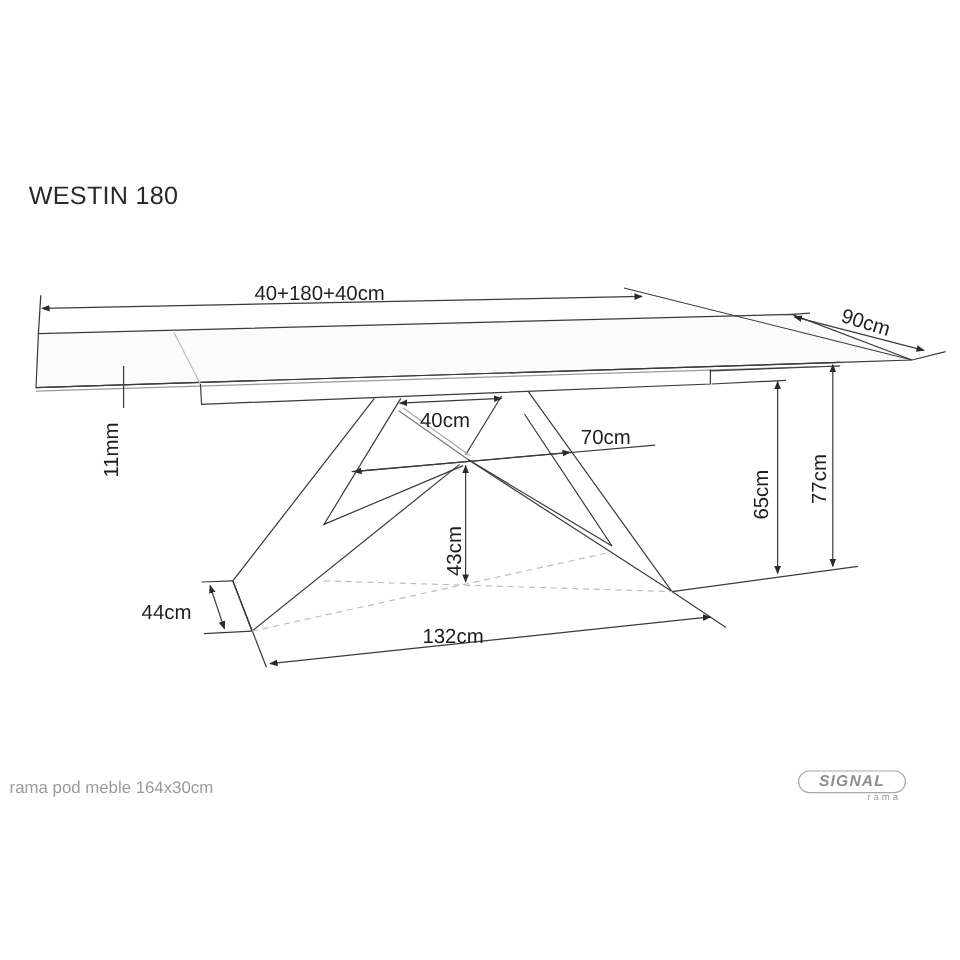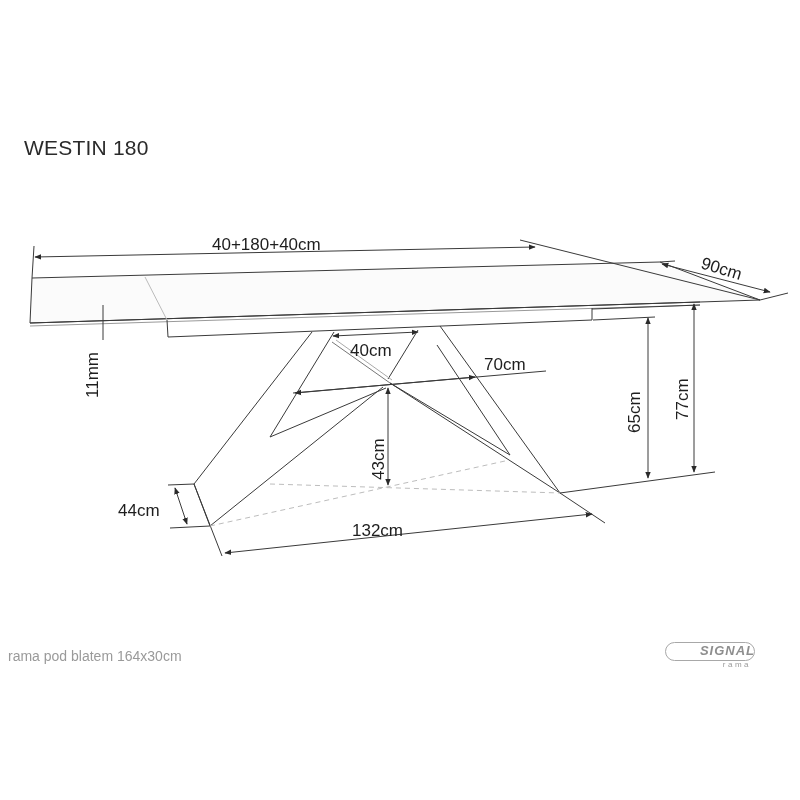--- a/index.html
+++ b/index.html
@@ -1,25 +1,25 @@
 <!DOCTYPE html>
 <html><head>
   <meta charset="utf-8">
   <style>
     html, body { margin: 0; padding: 0; background: #ffffff; }
     body { width: 800px; height: 800px; position: relative; overflow: hidden;
            font-family: "Liberation Sans", sans-serif; color: #222; }
     #drawing { position: absolute; left: 0; top: 0; width: 800px; height: 800px; }
-    .title { position: absolute; left: 24px; top: 136px; font-size: 21px; color: #2a2a2a; letter-spacing: 0.2px; }
+    .title { position: absolute; left: 24px; top: 152px; font-size: 21px; color: #2a2a2a; letter-spacing: 0.2px; }
     .dim { font-family: "Liberation Sans", sans-serif; font-size: 17px; fill: #1e1e1e; }
     .footnote { position: absolute; left: 8px; top: 648px; font-size: 14px; color: #9a9a9a; }
     .logo { position: absolute; left: 665px; top: 642px; width: 90px; height: 28px; }
     .logo-box { position: absolute; left: 0; top: 0; width: 88px; height: 17px;
                 border: 1px solid #a8a8a8; border-radius: 10px; }
-    .logo-text { position: absolute; left: 0; top: 1px; width: 90px; text-align: right;
+    .logo-text { position: absolute; left: 0; top: 1px; width: 90px; text-align: center;
                  font-size: 13px; font-weight: bold; font-style: italic; color: #8e8e8e; letter-spacing: 1px; }
     .logo-sub { position: absolute; right: 4px; top: 18px; font-size: 8px; color: #9a9a9a; letter-spacing: 2.5px; }
   </style>
 </head>
 <body>
 
 <div class="title">WESTIN 180</div>
 
 <svg id="drawing" viewBox="0 0 800 800" xmlns="http://www.w3.org/2000/svg">
   <defs>
@@ -95,19 +95,19 @@
   <text class="dim" x="98" y="398" transform="rotate(-90 98 398)">11mm</text>
   <text class="dim" x="640" y="433" transform="rotate(-90 640 433)">65cm</text>
   <text class="dim" x="688" y="420" transform="rotate(-90 688 420)">77cm</text>
   <text class="dim" x="350" y="356">40cm</text>
   <text class="dim" x="484" y="370">70cm</text>
   <text class="dim" x="384" y="480" transform="rotate(-90 384 480)">43cm</text>
   <text class="dim" x="118" y="516">44cm</text>
   <text class="dim" x="352" y="536">132cm</text>
 </svg>
 
-<div class="footnote">rama pod blatem 164x30cm</div>
+<div class="footnote">rama pod meble 164x30cm</div>
 
 <div class="logo">
   <div class="logo-box"></div>
   <div class="logo-text">SIGNAL</div>
   <div class="logo-sub">rama</div>
 </div>
 
 </body></html>

